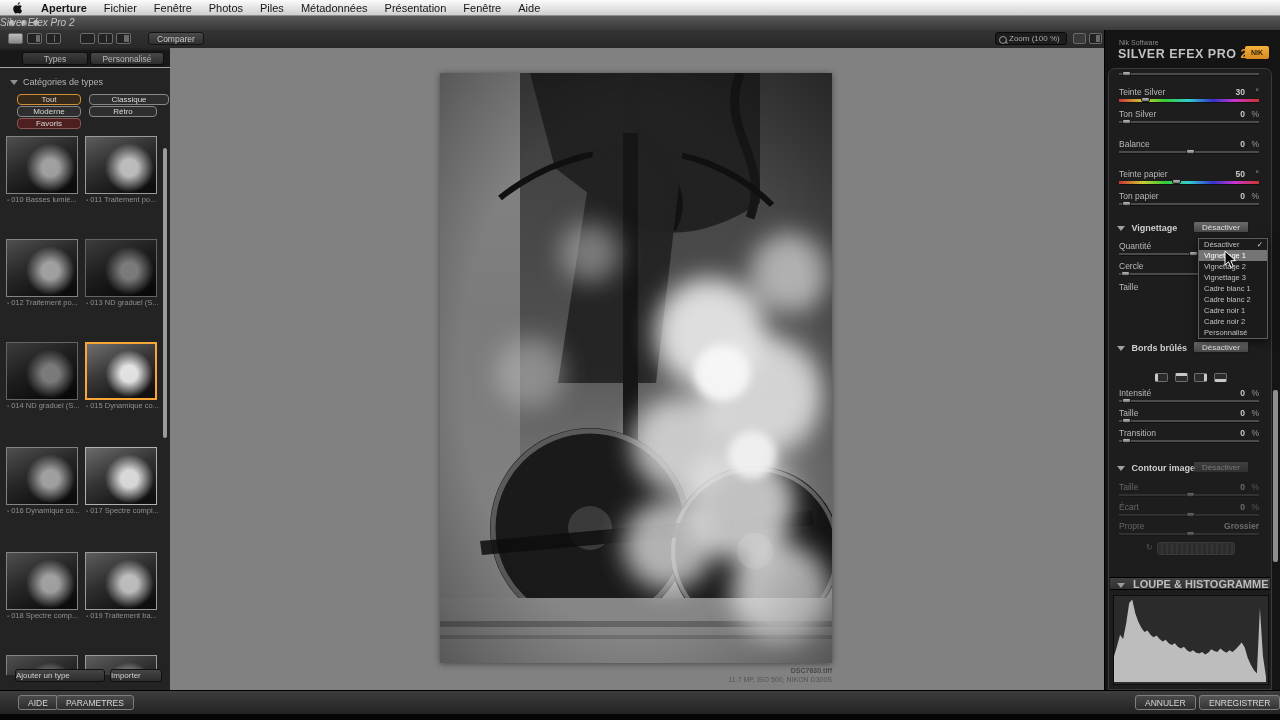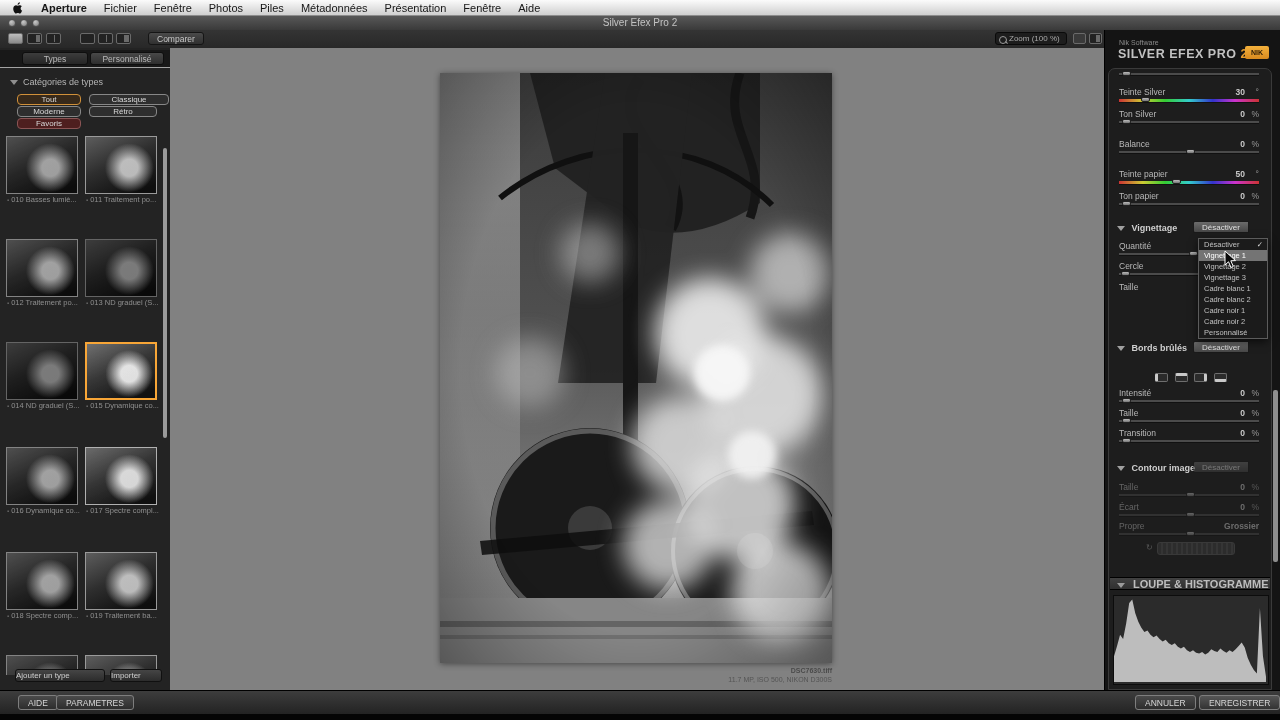--- a/index.html
+++ b/index.html
@@ -11,21 +11,21 @@
            display:flex;align-items:center;gap:17px;padding-left:13px;box-sizing:border-box;
            font-size:11px;color:#161616;}
   .menubar .mi{cursor:default;line-height:16px;}
   .menubar .mi.app{font-weight:bold;}
   .apple{width:11px;height:12px;display:inline-block;}
   
   .titlebar{position:absolute;left:0;top:16px;width:1280px;height:14px;
             background:linear-gradient(#585858,#3a3a3a);border-bottom:1px solid #1c1c1c;}
   .tl{position:absolute;top:3px;width:8px;height:8px;border-radius:50%;
       background:radial-gradient(circle at 35% 30%,#c9c9c9,#7c7c7c);border:1px solid #4e4e4e;box-sizing:border-box;}
-  .wtitle{position:absolute;left:0;right:0;top:0;text-align:center;font-size:10px;color:#c3c3c3;line-height:14px;}
+  .wtitle{position:absolute;left:0;right:0;top:0;text-align:left;font-size:10px;color:#c3c3c3;line-height:14px;font-style:italic;}
   
   .toolbar{position:absolute;left:0;top:30px;width:1104px;height:18px;background:linear-gradient(#343434,#282828);
            border-bottom:1px solid #0a0a0a;}
   .tbic{position:absolute;top:3px;height:11px;border:1px solid #6a6a6a;border-radius:2px;background:#222;box-sizing:border-box;}
   .tbic.fill{background:linear-gradient(#bdbdbd,#8a8a8a);}
   .tbic .vline{position:absolute;left:50%;top:1px;bottom:1px;width:1px;background:#6a6a6a;}
   .tbic .hpane{position:absolute;right:1px;top:1px;bottom:1px;width:4px;background:#6a6a6a;}
   .tbbtn{position:absolute;top:2px;height:13px;line-height:12px;padding:0 8px;font-size:8.5px;color:#c9c9c9;
          background:linear-gradient(#4a4a4a,#303030);border:1px solid #151515;border-radius:3px;box-sizing:border-box;}
   .zoomctl{position:absolute;left:995px;top:2px;width:72px;height:13px;background:#1d1d1d;border:1px solid #0a0a0a;

